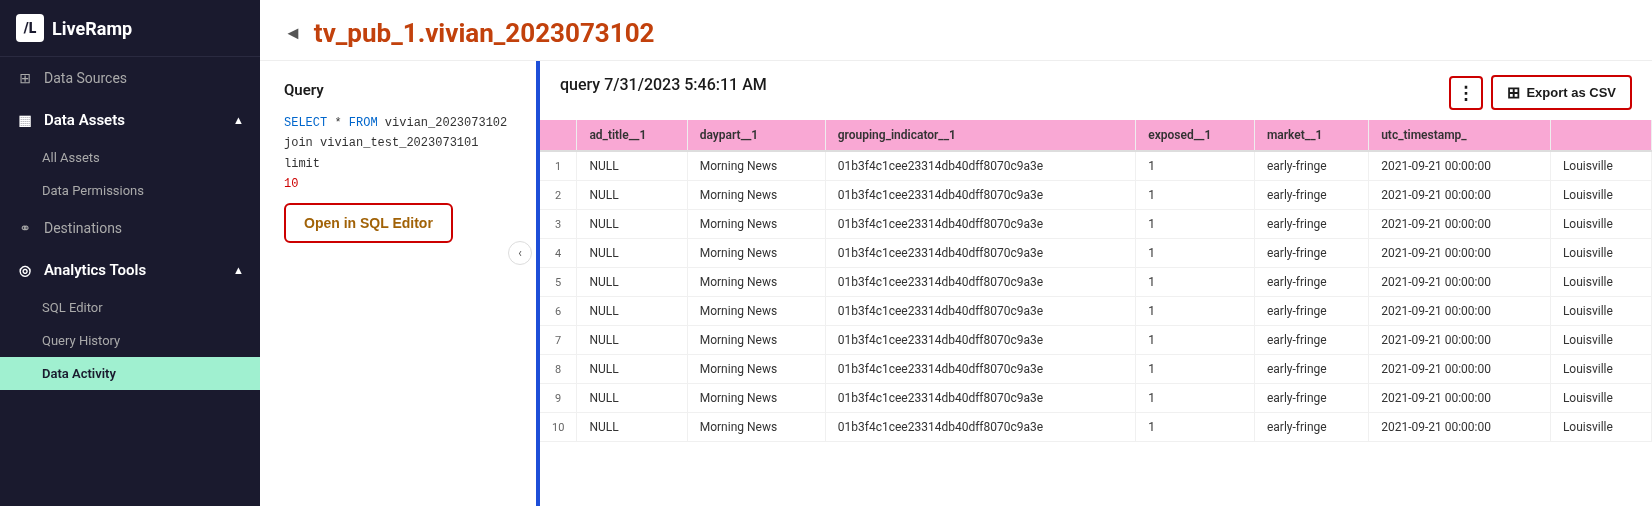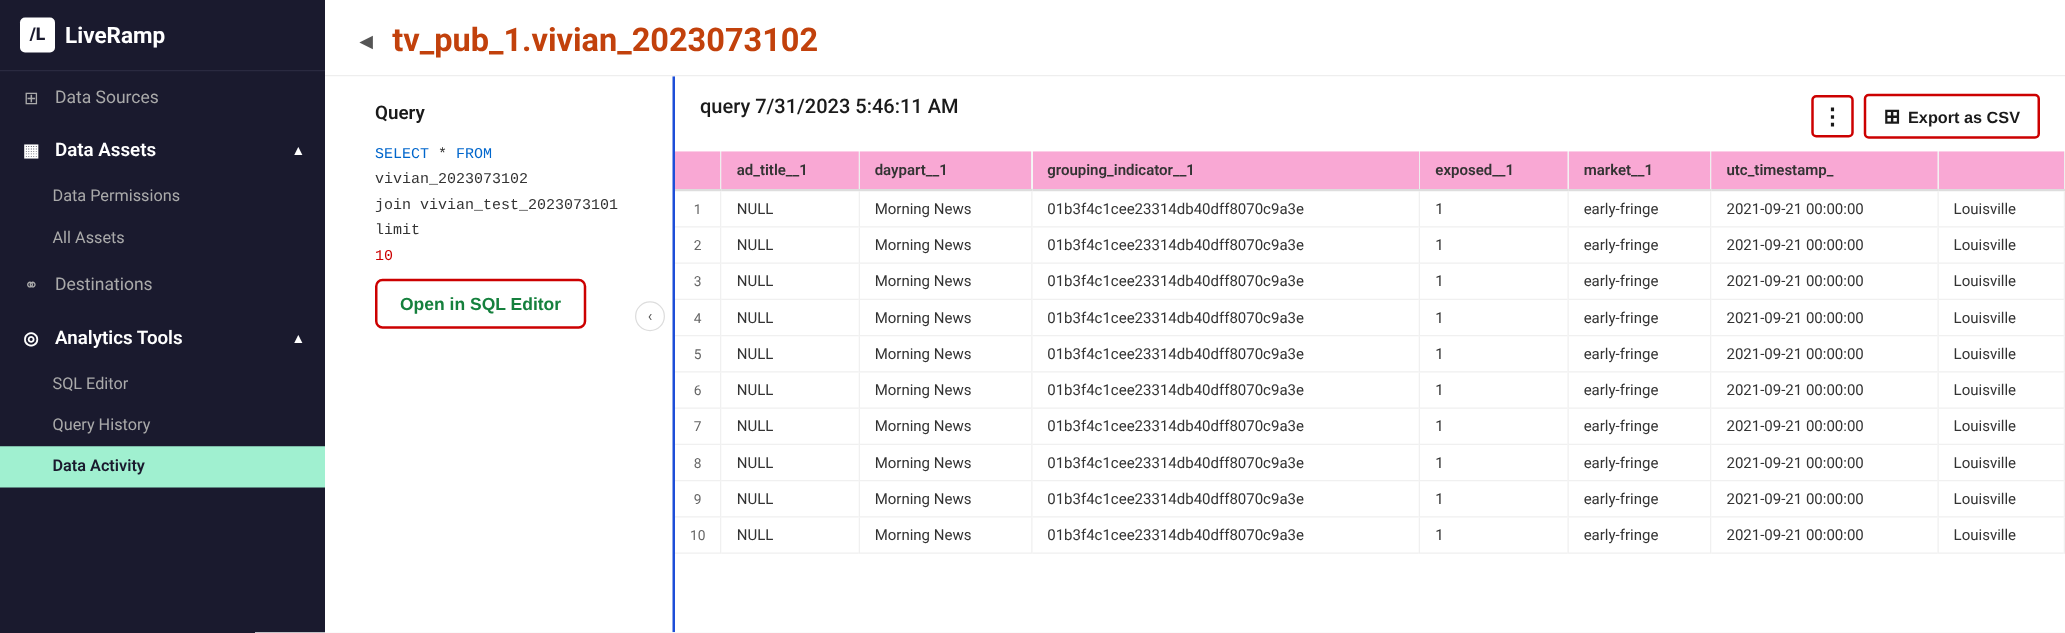--- a/index.html
+++ b/index.html
@@ -131,41 +131,41 @@
     .content-area {
       display: flex;
       flex: 1;
       overflow: hidden;
     }
 
     
     .query-panel {
       width: 280px;
       min-width: 280px;
-      padding: 20px 40px;
-      border-right: 2px solid #1d4ed8;
+      padding: 20px 24px;
+      border-right: 4px solid #1d4ed8;
     }
     .query-label {
       font-size: 15px;
       font-weight: 600;
       color: #1a1a1a;
       margin-bottom: 14px;
     }
     .query-code {
       font-family: 'Courier New', monospace;
       font-size: 12px;
       line-height: 1.7;
       margin-bottom: 8px;
     }
     .sql-keyword { color: #0066cc; }
     .sql-text { color: #333; }
     .sql-number { color: #cc0000; }
     .open-sql-btn {
       border: 2px solid #cc0000;
-      color: #15803d;
+      color: #a16207;
       background: #fff;
       padding: 10px 18px;
       border-radius: 6px;
       font-size: 14px;
       font-weight: 600;
       cursor: pointer;
     }
 
     
     .results-panel {
@@ -277,24 +277,24 @@
     <span class="sidebar-icon">⊞</span>
     <span>Data Sources</span>
   </div>
 
   <div class="sidebar-item parent">
     <span class="sidebar-icon">▦</span>
     <span>Data Assets</span>
     <span class="chevron">▲</span>
   </div>
   <div class="sidebar-subitem">
+    <span>All Assets</span>
+  </div>
+  <div class="sidebar-subitem">
     <span>Data Permissions</span>
-  </div>
-  <div class="sidebar-subitem">
-    <span>All Assets</span>
   </div>
 
   <div class="sidebar-item">
     <span class="sidebar-icon">⚭</span>
     <span>Destinations</span>
   </div>
 
   <div class="sidebar-item parent">
     <span class="sidebar-icon">◎</span>
     <span>Analytics Tools</span>

